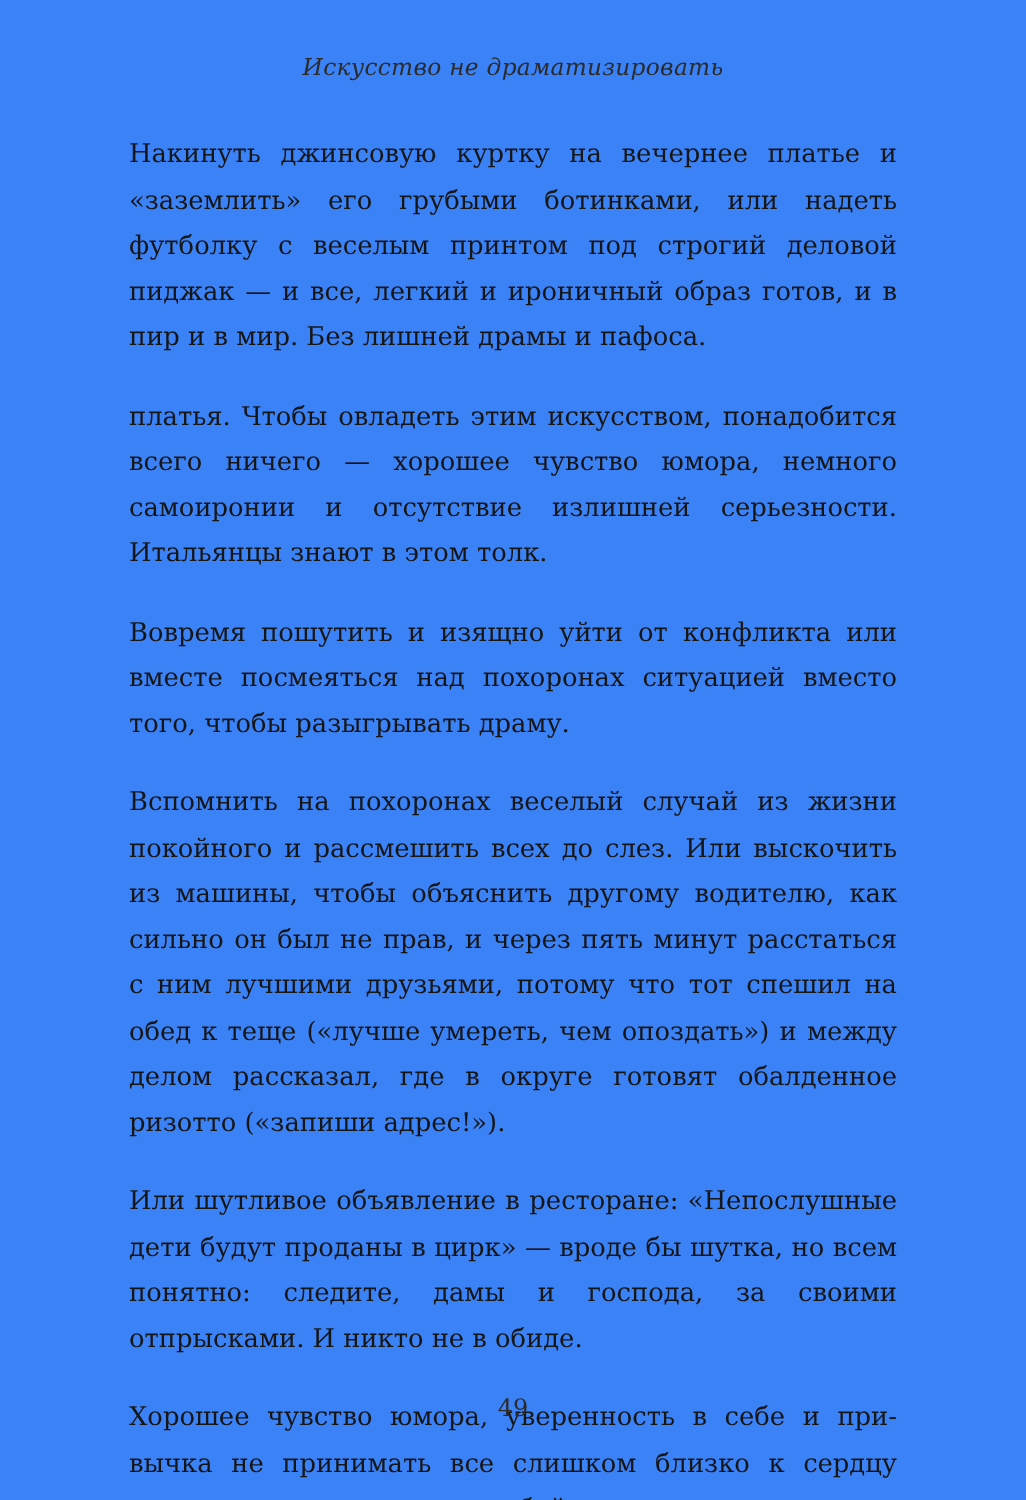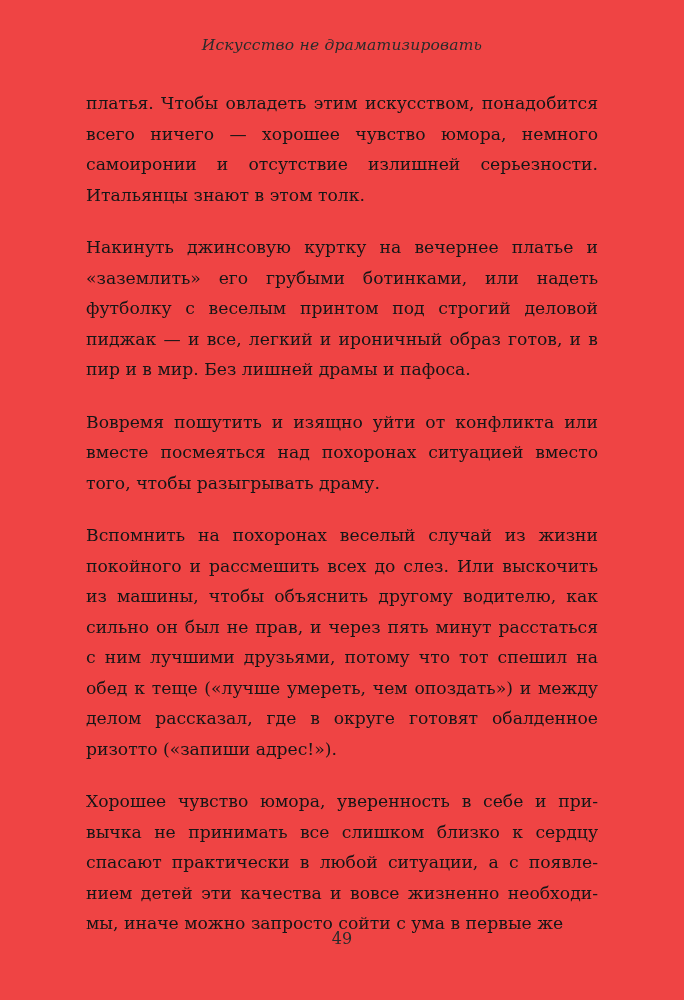--- a/index.html
+++ b/index.html
@@ -12,21 +12,21 @@
     height: 1000px;
     overflow: hidden;
     font-family: "Liberation Serif", serif;
     color: #1a1a1a;
   }
   .page {
     position: relative;
     width: 684px;
     height: 1000px;
     box-sizing: border-box;
-    background: #ef4444;
+    background: #3b82f6;
   }
   .running-head {
     position: absolute;
     top: 36px;
     left: 0;
     width: 684px;
     text-align: center;
     font-family: "DejaVu Serif", serif;
     font-style: italic;
     font-size: 15.5px;
@@ -64,22 +64,23 @@
   }
 </style>
 </head>
 <body>
 
 <div class="page">
 
   <div class="running-head">Искусство не драматизировать</div>
 
   <div class="body-text">
+    <p class="para">Накинуть джинсовую куртку на вечернее платье и «заземлить» его грубыми ботинками, или надеть футболку с веселым принтом под строгий деловой пиджак — и все, легкий и ироничный образ готов, и в пир и в мир. Без лишней драмы и пафоса.</p>
     <p class="para">платья. Чтобы овладеть этим искусством, пона­добится всего ничего — хорошее чувство юмора, немного самоиронии и отсутствие излишней серь­езности. Итальянцы знают в этом толк.</p>
-    <p class="para">Накинуть джинсовую куртку на вечернее платье и «заземлить» его грубыми ботинками, или надеть футболку с веселым принтом под строгий деловой пиджак — и все, легкий и ироничный образ готов, и в пир и в мир. Без лишней драмы и пафоса.</p>
     <p class="para">Вовремя пошутить и изящно уйти от конфликта или вместе посмеяться над похоронах ситуацией вместо того, чтобы разыгрывать драму.</p>
     <p class="para">Вспомнить на похоронах веселый случай из жизни покойного и рассмешить всех до слез. Или выско­чить из машины, чтобы объяснить другому водите­лю, как сильно он был не прав, и через пять минут расстаться с ним лучшими друзьями, потому что тот спешил на обед к теще («лучше умереть, чем опоздать») и между делом рассказал, где в округе готовят обалденное ризотто («запиши адрес!»).</p>
+    <p class="para">Или шутливое объявление в ресторане: «Непо­слушные дети будут проданы в цирк» — вроде бы шутка, но всем понятно: следите, дамы и господа, за своими отпрысками. И никто не в обиде.</p>
     <p class="para">Хорошее чувство юмора, уверенность в себе и при­вычка не принимать все слишком близко к сердцу спасают практически в любой ситуации, а с появле­нием детей эти качества и вовсе жизненно необходи­мы, иначе можно запросто сойти с ума в первые же</p>
   </div>
 
   <div class="folio">49</div>
 
 </div>
 
 </body></html>

